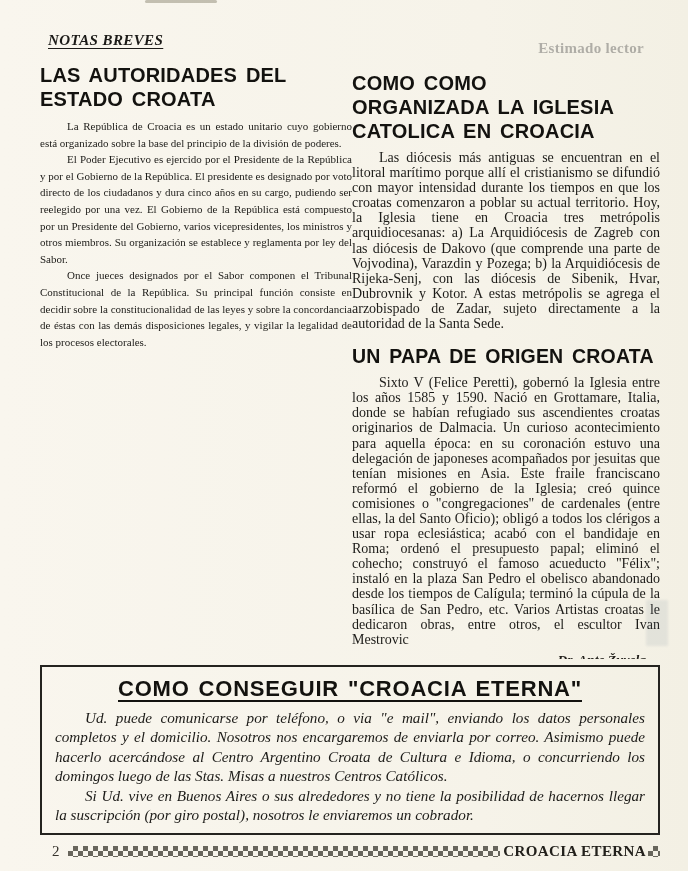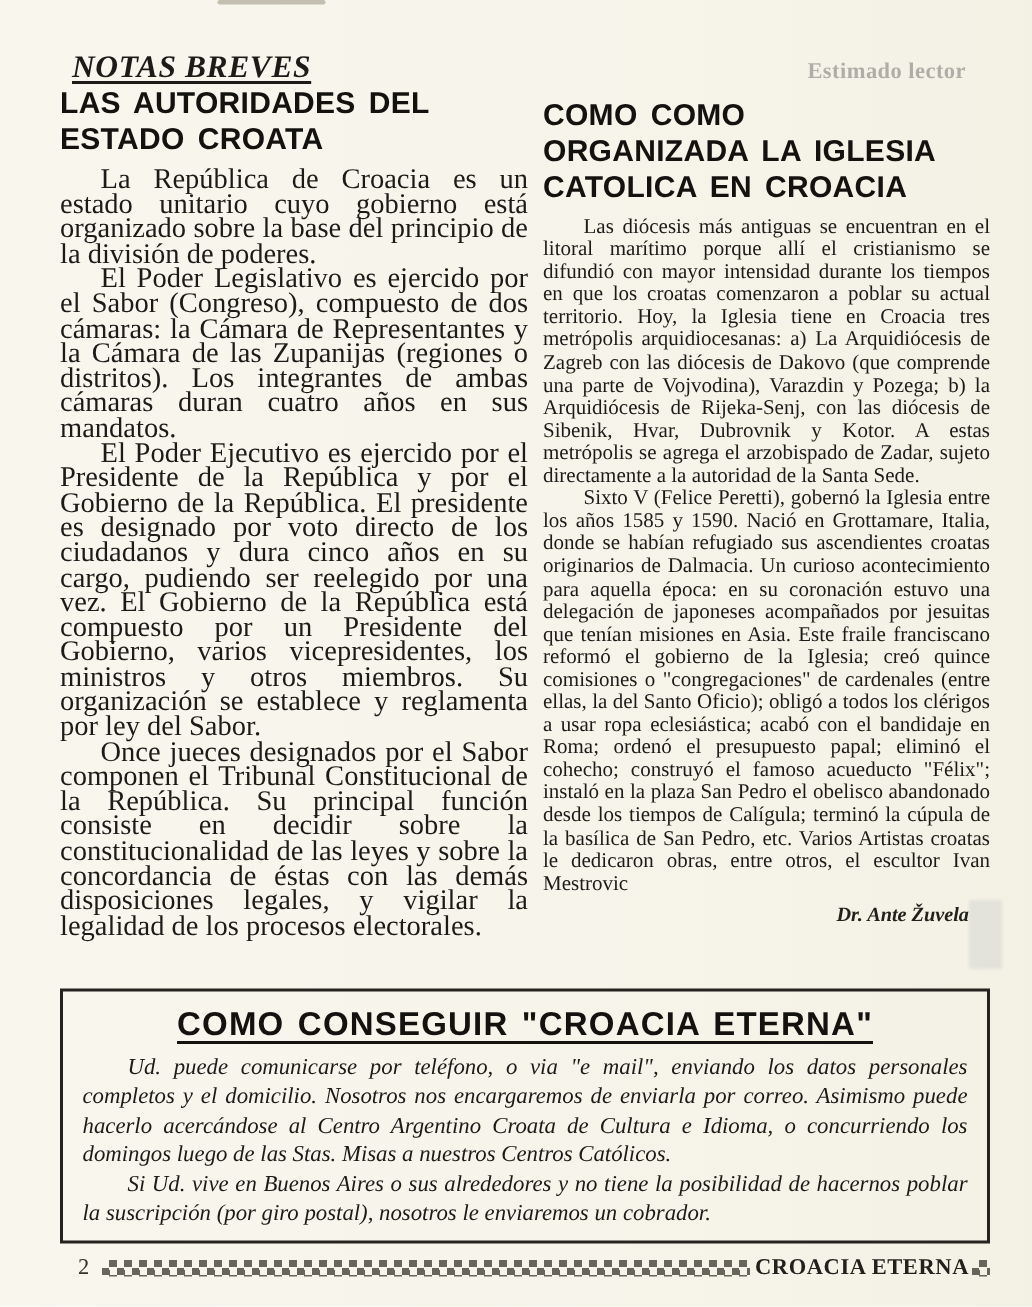--- a/index.html
+++ b/index.html
@@ -17,39 +17,39 @@
   .scan-smudge { position: absolute; left: 145px; top: 0; width: 72px; height: 3px; background: #97927f; opacity: .55; border-radius: 2px; }
   .ghost {
     position: absolute; right: 44px; top: 40px;
     font-family: "Liberation Serif", serif; font-weight: bold; font-size: 15px;
     color: #404040; opacity: .38; filter: blur(.4px); letter-spacing: .3px;
   }
   .ghost-block { position: absolute; right: 20px; top: 600px; width: 22px; height: 46px; background: #5a6f86; opacity: .10; filter: blur(1px); }
 
   .kicker {
     margin: 32px 0 0 8px;
-    font-style: italic; font-weight: bold; font-size: 21px; letter-spacing: .4px;
+    font-style: italic; font-weight: bold; font-size: 15px; letter-spacing: .4px;
     text-decoration: underline; text-underline-offset: 3px;
     display: inline-block;
   }
 
-  .columns { display: flex; gap: 10px; height: 596px; overflow: hidden; justify-content: flex-end; }
+  .columns { display: flex; margin-top: 14px; height: 596px; overflow: hidden; justify-content: flex-end; }
   .col-left  { width: 312px; flex: none; }
   .col-right { flex: 1; padding-top: 8px; }
 
   .headline {
     font-family: "Liberation Sans", sans-serif; font-weight: bold;
     font-size: 20px; line-height: 24px; letter-spacing: .2px; word-spacing: 3px;
     color: #13120f; margin: 0 0 7px 0; max-width: 280px;
   }
   .h2 { margin-top: 13px; max-width: none; white-space: nowrap; font-size: 19.5px; }
 
   .body p {
     margin: 0; text-align: justify; text-indent: 27px;
-    font-size: 19px; hyphens: auto;
+    font-size: 11px; hyphens: auto;
   }
   .col-left  .body p { line-height: 16.6px; }
   .col-right .body p { font-size: 14px; line-height: 15.1px; }
 
   .byline {
     text-align: right; padding-right: 14px; margin-top: 5px;
     font-style: italic; font-weight: bold; font-size: 13.5px; color: #23211c;
   }
 
   .subscribe-box {
@@ -88,46 +88,46 @@
   <div class="ghost-block"></div>
 
   <div class="kicker">NOTAS BREVES</div>
 
   <div class="columns">
 
     <div class="col-left">
       <h1 class="headline">LAS AUTORIDADES DEL ESTADO CROATA</h1>
       <div class="body">
           <p>La República de Croacia es un estado unitario cuyo gobierno está organizado sobre la base del principio de la división de poderes.</p>
-          <p>El Poder Legislativo es ejercido por el Sabor (Congreso), compuesto de dos cámaras: la Cámara de Representantes y la Cámara de las Zupanijas (regiones o distritos). Los integrantes de ambas cámaras duran cuatro años en sus mandatos.</p>
           <p>El Poder Ejecutivo es ejercido por el Presidente de la República y por el Gobierno de la República. El presidente es designado por voto directo de los ciudadanos y dura cinco años en su cargo, pudiendo ser reelegido por una vez. El Gobierno de la República está compuesto por un Presidente del Gobierno, varios vicepresidentes, los ministros y otros miembros. Su organización se establece y reglamenta por ley del Sabor.</p>
           <p>Once jueces designados por el Sabor componen el Tribunal Constitucional de la República. Su principal función consiste en decidir sobre la constitucionalidad de las leyes y sobre la concordancia de éstas con las demás disposiciones legales, y vigilar la legalidad de los procesos electorales.</p>
         </div>
     </div>
 
     <div class="col-right">
       <h1 class="headline">COMO COMO ORGANIZADA LA IGLESIA CATOLICA EN CROACIA</h1>
       <div class="body">
           <p>Las diócesis más antiguas se encuentran en el litoral marítimo porque allí el cristianismo se difundió con mayor intensidad durante los tiempos en que los croatas comenzaron a poblar su actual territorio. Hoy, la Iglesia tiene en Croacia tres metrópolis arquidiocesanas: a) La Arquidiócesis de Zagreb con las diócesis de Dakovo (que comprende una parte de Vojvodina), Varazdin y Pozega; b) la Arquidiócesis de Rijeka-Senj, con las diócesis de Sibenik, Hvar, Dubrovnik y Kotor. A estas metrópolis se agrega el arzobispado de Zadar, sujeto directamente a la autoridad de la Santa Sede.</p>
         </div>
+      <h2 class="headline h2">UN PAPA DE ORIGEN CROATA</h2>
       <div class="body">
           <p>Sixto V (Felice Peretti), gobernó la Iglesia entre los años 1585 y 1590. Nació en Grottamare, Italia, donde se habían refugiado sus ascendientes croatas originarios de Dalmacia. Un curioso acontecimiento para aquella época: en su coronación estuvo una delegación de japoneses acompañados por jesuitas que tenían misiones en Asia. Este fraile franciscano reformó el gobierno de la Iglesia; creó quince comisiones o "congregaciones" de cardenales (entre ellas, la del Santo Oficio); obligó a todos los clérigos a usar ropa eclesiástica; acabó con el bandidaje en Roma; ordenó el presupuesto papal; eliminó el cohecho; construyó el famoso acueducto "Félix"; instaló en la plaza San Pedro el obelisco abandonado desde los tiempos de Calígula; terminó la cúpula de la basílica de San Pedro, etc. Varios Artistas croatas le dedicaron obras, entre otros, el escultor Ivan Mestrovic</p>
         </div>
       <div class="byline">Dr. Ante Žuvela</div>
     </div>
 
   </div>
 
   <div class="subscribe-box">
     <div class="box-title">
       <span>COMO CONSEGUIR "CROACIA ETERNA"</span>
     </div>
     <div class="box-body">
         <p>Ud. puede comunicarse por teléfono, o via "e mail", enviando los datos personales completos y el domicilio. Nosotros nos encargaremos de enviarla por correo. Asimismo puede hacerlo acercándose al Centro Argentino Croata de Cultura e Idioma, o concurriendo los domingos luego de las Stas. Misas a nuestros Centros Católicos.</p>
-        <p>Si Ud. vive en Buenos Aires o sus alrededores y no tiene la posibilidad de hacernos poblar la suscripción (por giro postal), nosotros le enviaremos un cobrador.</p>
+        <p>Si Ud. vive en Buenos Aires o sus alrededores y no tiene la posibilidad de hacernos llegar la suscripción (por giro postal), nosotros le enviaremos un cobrador.</p>
       </div>
   </div>
 
   <div class="footer">
     <span class="pagenum">2</span>
     <span class="checker main"></span>
     <span class="brand">CROACIA ETERNA</span>
     <span class="checker tail"></span>
   </div>
 

